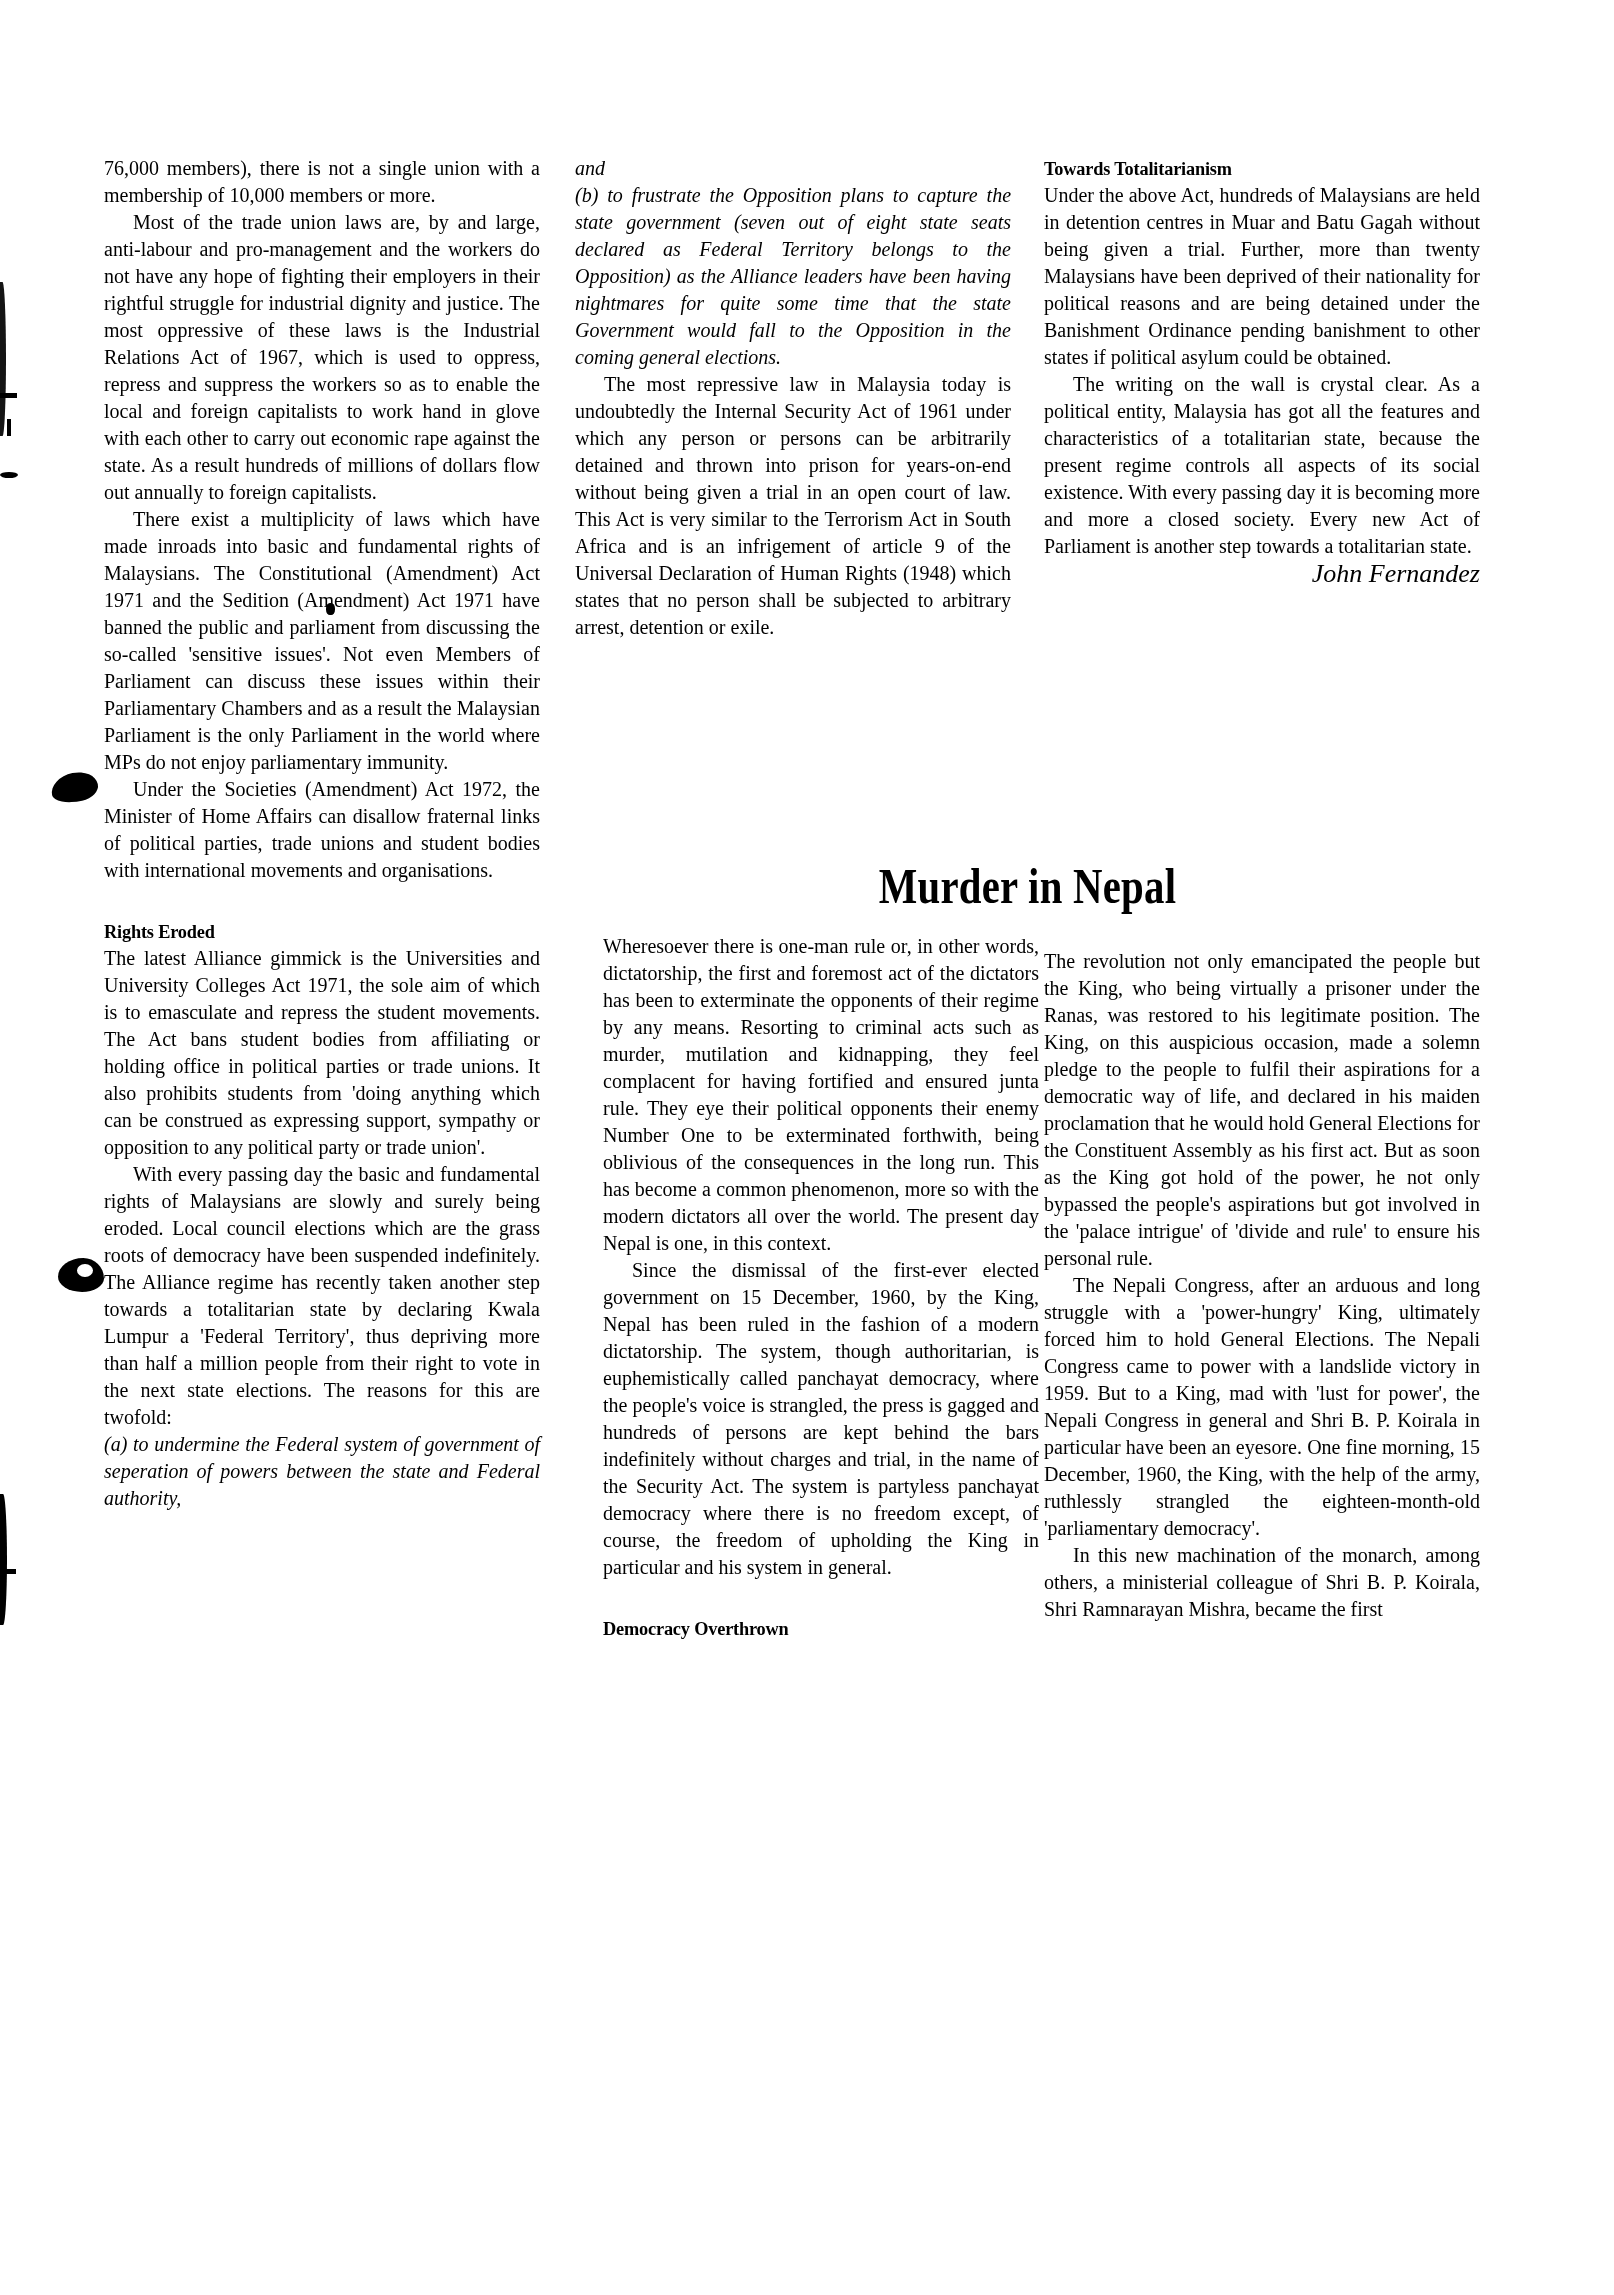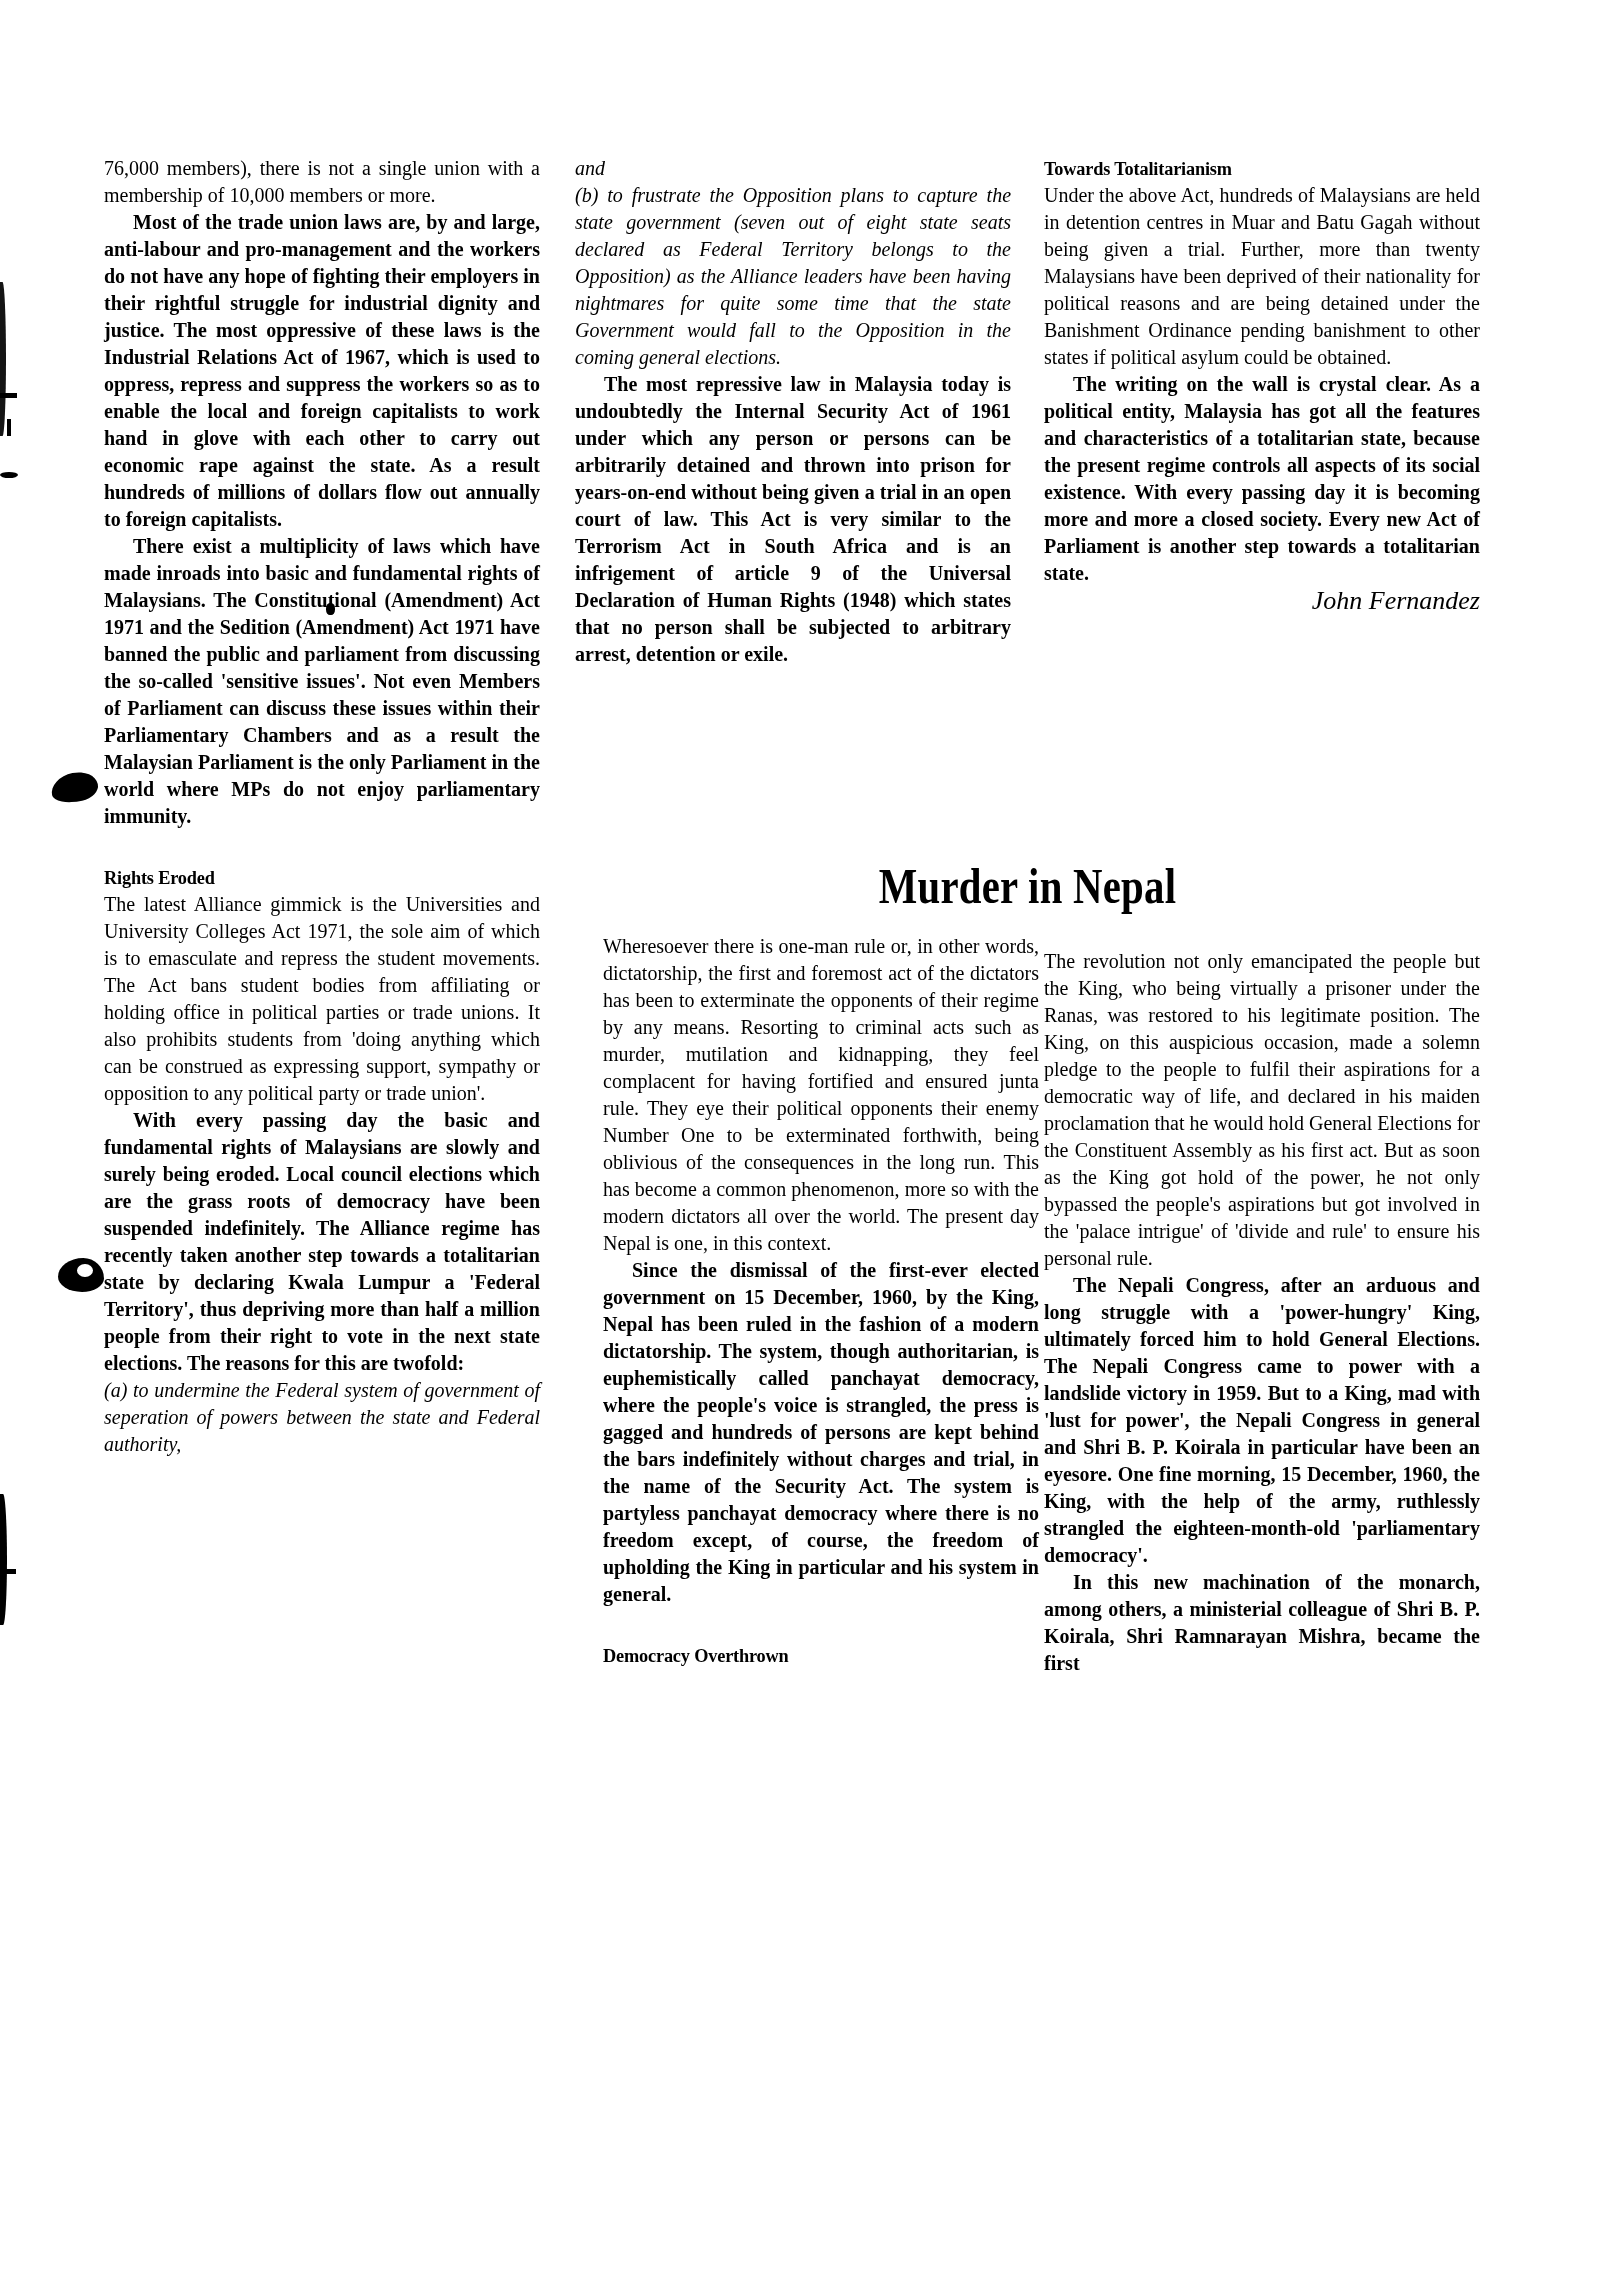--- a/index.html
+++ b/index.html
@@ -63,21 +63,21 @@
     line-height: 27px;
     text-align: justify;
     text-justify: inter-word;
     hyphens: none;
   }
   #col-1 { left: 104px; }
   #col-2 { left: 575px; }
   #col-3 { left: 1044px; }
 
   .col p { margin: 0; }
-  .col p.indent { text-indent: 1.45em; font-weight: bold; }
+  .col p.indent { text-indent: 1.45em; }
   .col p.flush  { text-indent: 0; }
   .col p.ital   { font-style: italic; }
 
   h3.subhead {
     margin: 0;
     font-size: 19.7px;
     line-height: 27px;
     font-weight: bold;
     font-family: "Liberation Serif", "DejaVu Serif", serif;
     letter-spacing: -0.2px;
@@ -149,20 +149,21 @@
   <div class="artifact edge-streak-low"></div>
   <div class="artifact edge-tick-d"></div>
   <div class="artifact ink-dot-flow"></div>
   <div class="artifact ink-dot-of"></div>
   <div class="artifact ink-dot-foot"></div>
 
   <div class="col" id="col-1">
     <p class="flush">76,000 members), there is not a single union with a membership of 10,000 members or more.</p>
     <p class="indent">Most of the trade union laws are, by and large, anti-labour and pro-management and the workers do not have any hope of fighting their employers in their rightful struggle for industrial dignity and justice. The most oppressive of these laws is the Industrial Relations Act of 1967, which is used to oppress, repress and suppress the workers so as to enable the local and foreign capitalists to work hand in glove with each other to carry out economic rape against the state. As a result hundreds of millions of dollars flow out annually to foreign capitalists.</p>
     <p class="indent">There exist a multiplicity of laws which have made inroads into basic and fundamental rights of Malaysians. The Constitutional (Amendment) Act 1971 and the Sedition (Amendment) Act 1971 have banned the public and parliament from discussing the so-called 'sensitive issues'. Not even Members of Parliament can discuss these issues within their Parliamentary Chambers and as a result the Malaysian Parliament is the only Parliament in the world where MPs do not enjoy parliamentary immunity.</p>
+    <p class="indent">Under the Societies (Amendment) Act 1972, the Minister of Home Affairs can disallow fraternal links of political parties, trade unions and student bodies with international movements and organisations.</p>
     <div class="gap-before-subhead"></div>
     <h3 class="subhead">Rights Eroded</h3>
     <p class="flush">The latest Alliance gimmick is the Universities and University Colleges Act 1971, the sole aim of which is to emasculate and repress the student movements. The Act bans student bodies from affiliating or holding office in political parties or trade unions. It also prohibits students from 'doing anything which can be construed as expressing support, sympathy or opposition to any political party or trade union'.</p>
     <p class="indent">With every passing day the basic and fundamental rights of Malaysians are slowly and surely being eroded. Local council elections which are the grass roots of democracy have been suspended indefinitely. The Alliance regime has recently taken another step towards a totalitarian state by declaring Kwala Lumpur a 'Federal Territory', thus depriving more than half a million people from their right to vote in the next state elections. The reasons for this are twofold:</p>
     <p class="flush ital"><span>(a)</span> <span>to undermine the Federal system of government of seperation of powers between the state and Federal authority,</span></p>
   </div>
 
   <div class="col" id="col-2">
     <p class="flush ital">and</p>
     <p class="flush ital"><span>(b)</span> <span>to frustrate the Opposition plans to capture the state government (seven out of eight state seats declared as Federal Territory belongs to the Opposition) as the Alliance leaders have been having nightmares for quite some time that the state Government would fall to the Opposition in the coming general elections.</span></p>

